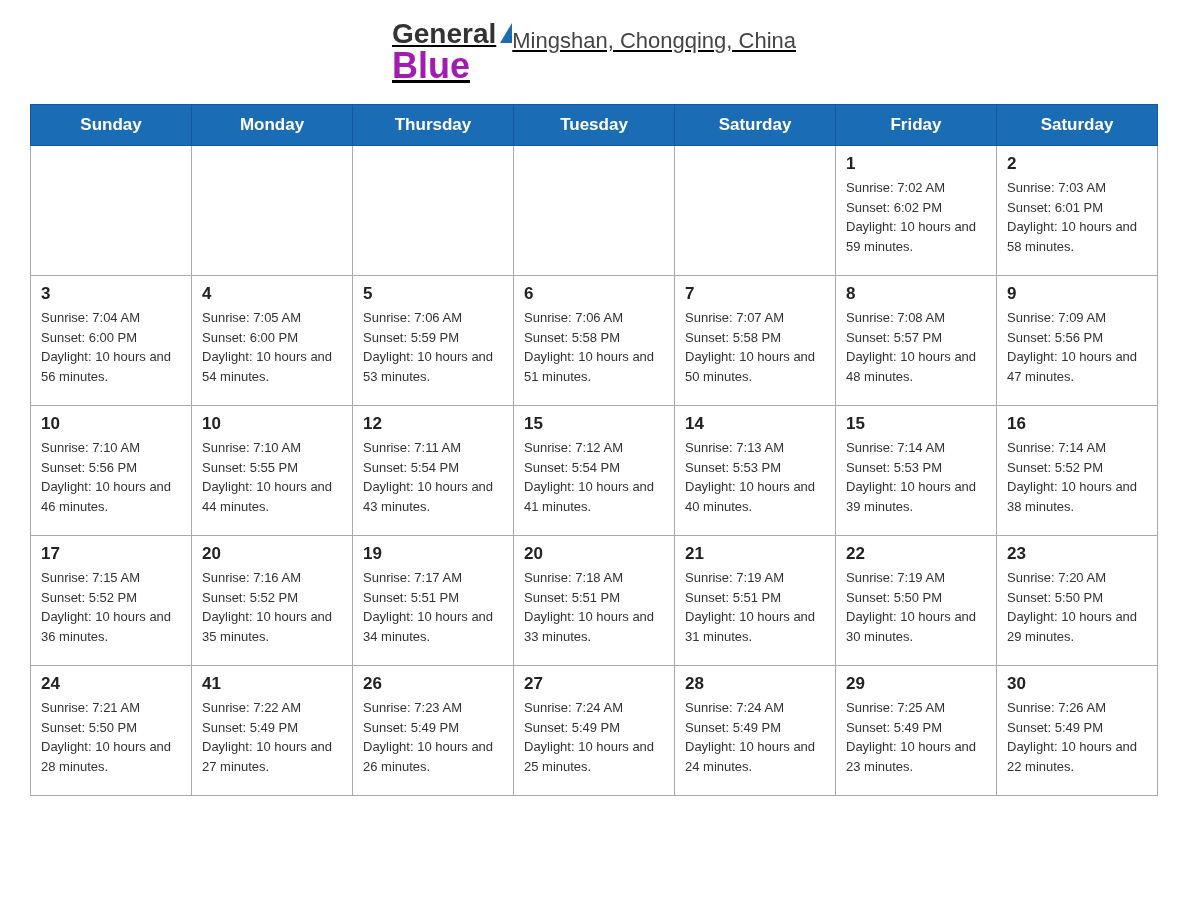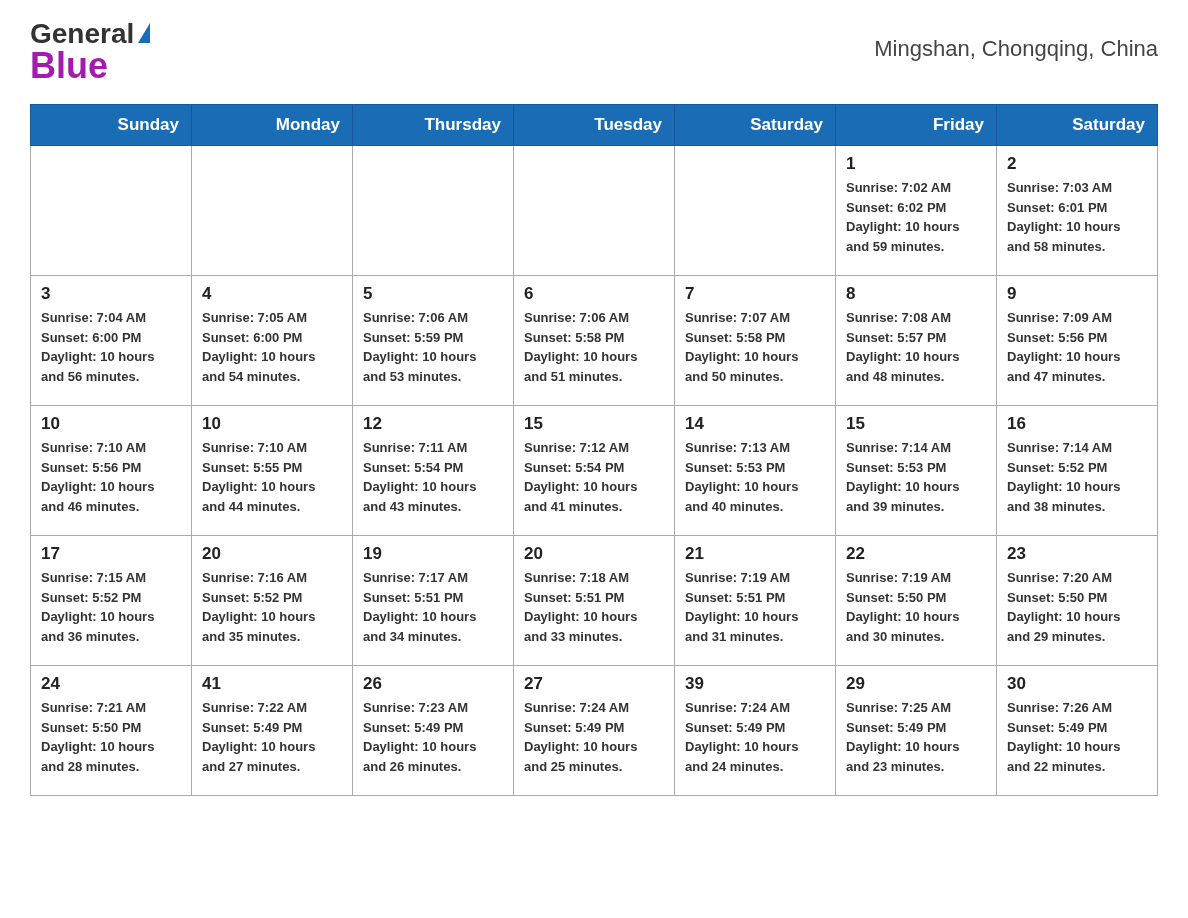--- a/index.html
+++ b/index.html
@@ -5,23 +5,24 @@
     * { margin: 0; padding: 0; box-sizing: border-box; }
     body {
       font-family: Arial, sans-serif;
       background: #fff;
       width: 1188px;
       min-height: 918px;
       padding: 20px 30px;
     }
     .header {
       display: flex;
-      justify-content: space-between;
+      justify-content: center;
       align-items: flex-start;
       margin-bottom: 20px;
+      text-decoration: underline;
     }
     .logo {
       display: flex;
       flex-direction: column;
       align-items: flex-start;
     }
     .logo-general {
       font-size: 28px;
       font-weight: bold;
       color: #333;
@@ -49,54 +50,53 @@
     }
     .calendar-title {
       font-size: 52px;
       font-weight: normal;
       color: #222;
       line-height: 1.1;
     }
     .calendar-subtitle {
       font-size: 22px;
       color: #444;
-      margin-top: 16px;
+      margin-top: 8px;
     }
     .calendar {
       width: 100%;
       border-collapse: collapse;
       border: 1px solid #999;
     }
     .calendar th {
       background: #1a6db5;
       color: #fff;
       font-size: 17px;
       font-weight: bold;
       padding: 10px 12px;
-      text-align: right;
+      text-align: center;
       border: 1px solid #1558a0;
     }
     .calendar td {
       border: 1px solid #aaa;
       vertical-align: top;
       padding: 8px 10px;
       width: 14.28%;
       height: 130px;
     }
     .day-number {
       font-size: 17px;
       font-weight: bold;
       color: #222;
       margin-bottom: 4px;
     }
     .day-info {
       font-size: 13px;
       color: #333;
       line-height: 1.5;
-      font-weight: bold;
     }
     .empty-cell {
       background: #fff;
     }
   </style>
 </head>
 <body>
 
 <div class="header">
   <div class="logo">
@@ -240,21 +240,21 @@
         </td>
         <td>
           <div class="day-number">26</div>
           <div class="day-info">Sunrise: 7:23 AM<br>Sunset: 5:49 PM<br>Daylight: 10 hours and 26 minutes.</div>
         </td>
         <td>
           <div class="day-number">27</div>
           <div class="day-info">Sunrise: 7:24 AM<br>Sunset: 5:49 PM<br>Daylight: 10 hours and 25 minutes.</div>
         </td>
         <td>
-          <div class="day-number">39</div>
+          <div class="day-number">28</div>
           <div class="day-info">Sunrise: 7:24 AM<br>Sunset: 5:49 PM<br>Daylight: 10 hours and 24 minutes.</div>
         </td>
         <td>
           <div class="day-number">29</div>
           <div class="day-info">Sunrise: 7:25 AM<br>Sunset: 5:49 PM<br>Daylight: 10 hours and 23 minutes.</div>
         </td>
         <td>
           <div class="day-number">30</div>
           <div class="day-info">Sunrise: 7:26 AM<br>Sunset: 5:49 PM<br>Daylight: 10 hours and 22 minutes.</div>
         </td>

